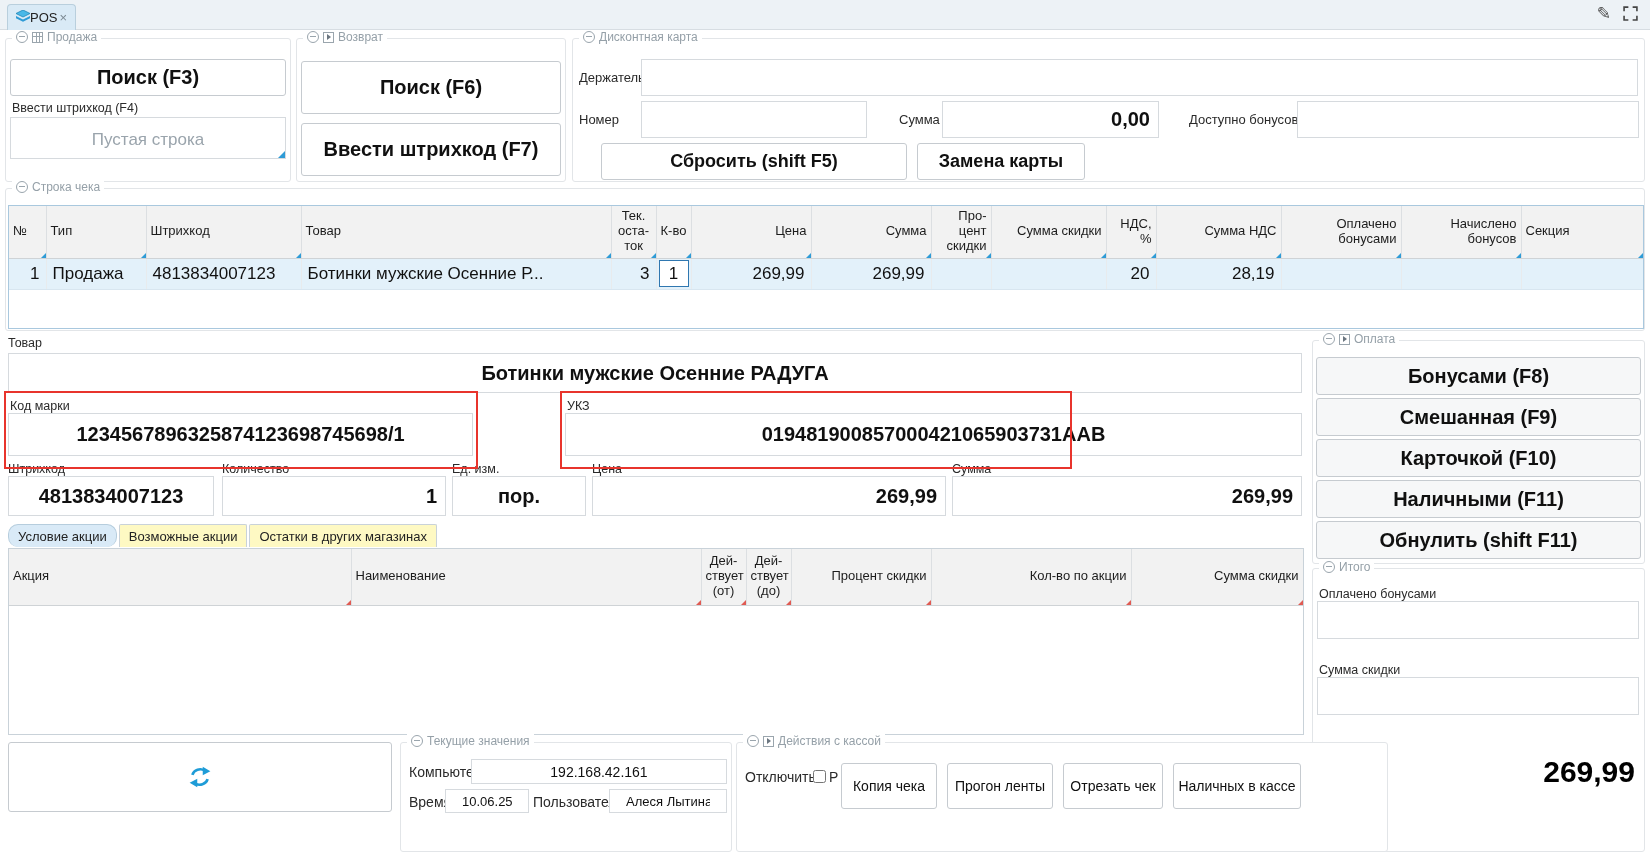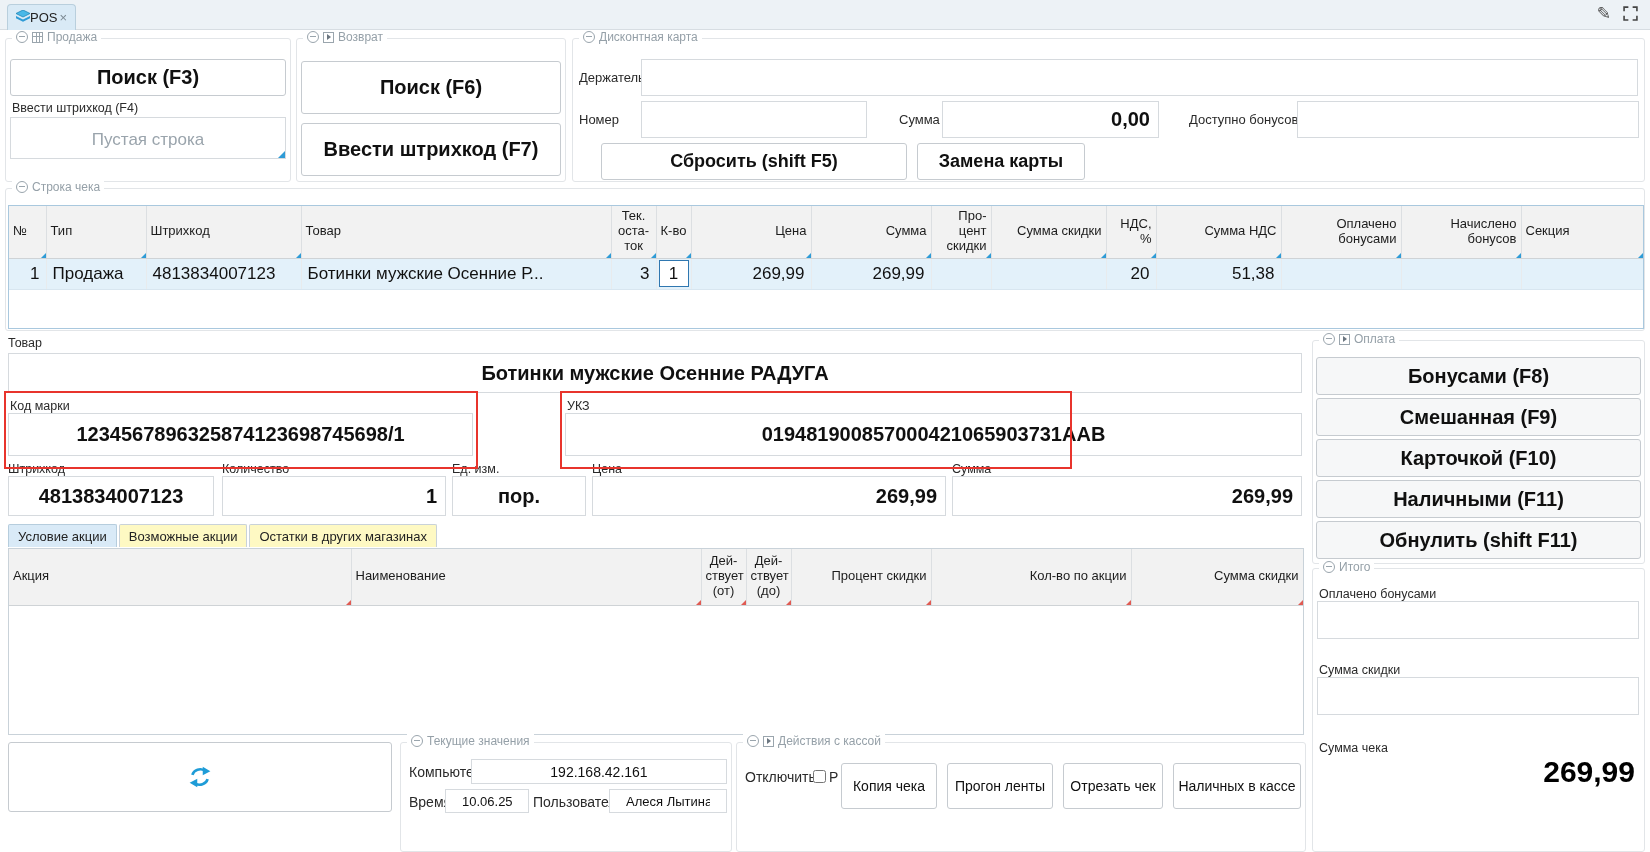--- a/index.html
+++ b/index.html
@@ -48,21 +48,21 @@
            white-space:nowrap;overflow:hidden;}
   tr.sel td{background:#e3f1fa;}
   .ar{text-align:right;} .ac{text-align:center;} .al{text-align:left;}
   .sortmark{position:absolute;right:0;bottom:0;width:0;height:0;border-left:5px solid transparent;border-bottom:5px solid #2e9bd6;}
   .sortmark.red{border-bottom-color:#e05a52;}
   .qtybox{border:1px solid #2f77b0;background:#fff;height:27px;margin:1px 2px;display:flex;align-items:center;justify-content:center;font-size:17px;}
   
   .tabstrip{position:absolute;display:flex;gap:2px;align-items:flex-end;}
   .ts-tab{font-size:13px;padding:4px 9px 3px;border:1px solid #c9d2d9;border-bottom:none;background:#fef9c3;
           border-radius:2px 2px 0 0;color:#222;cursor:pointer;white-space:nowrap;}
-  .ts-tab.active{background:#d9eaf7;border-color:#b6cddd;}
+  .ts-tab.active{background:#d9eaf7;border-color:#b6cddd;border-radius:10px;}
   
   .annotation{position:absolute;border:2px solid #e8342c;z-index:30;pointer-events:none;}
   .bigtotal{position:absolute;font-size:30px;font-weight:bold;text-align:right;color:#000;}
   .refreshbox{position:absolute;border:1px solid #c6cbd0;border-radius:3px;background:#fff;display:flex;align-items:center;justify-content:center;cursor:pointer;}
 </style>
 </head>
 <body>
 
 <div id="app">
 
@@ -179,21 +179,21 @@
             <td class="al">Ботинки мужские Осенние Р...</td>
             <td class="ar">3</td>
             <td class="ac" style="padding:0">
                 <div class="qtybox">1</div>
               </td>
             <td class="ar">269,99</td>
             <td class="ar">269,99</td>
             <td class="ar"></td>
             <td class="ar"></td>
             <td class="ar">20</td>
-            <td class="ar">51,38</td>
+            <td class="ar">28,19</td>
             <td class="ar"></td>
             <td class="ar"></td>
             <td class="al"></td>
           </tr>
         </tbody>
       </table>
     </div>
   </div>
 
   <div class="lbl" style="left:8px;top:336px">Товар</div>
@@ -295,21 +295,21 @@
       <span>Текущие значения</span>
     </div>
     <div class="lbl" style="left:8px;top:21px;font-size:14px">Компьютер</div>
     <input class="field sm" style="left: 70px; top: 16px; width: 256px; height: 25px;" value="192.168.42.161">
     <div class="lbl" style="left:8px;top:51px;font-size:14px">Время</div>
     <input class="field sm" style="left: 44px; top: 46px; width: 84px; height: 24px; font-size: 13px;" value="10.06.25 10:31">
     <div class="lbl" style="left:132px;top:51px;font-size:14px">Пользователь</div>
     <input class="field sm" style="left: 208px; top: 46px; width: 118px; height: 24px; font-size: 13px;" value="Алеся Лытина">
   </div>
 
-  <div class="group" style="left:736px;top:742px;width:570px;height:110px">
+  <div class="group" style="left:736px;top:742px;width:652px;height:110px">
     <div class="gtitle">
       <span class="collapse"></span>
       <span class="boxicon arrow"></span>
       <span>Действия с кассой</span>
     </div>
     <div class="lbl" style="left:8px;top:26px;font-size:14px">Отключить</div>
     <input type="checkbox" style="position: absolute; left: 76px; top: 27px; width: 13px; height: 13px;">
     <div class="lbl" style="left:92px;top:26px;font-size:14px">Р</div>
     <div class="btn f14" style="left:104px;top:20px;width:96px;height:46px">Копия чека</div>
     <div class="btn f14" style="left:210px;top:20px;width:106px;height:46px">Прогон ленты</div>

